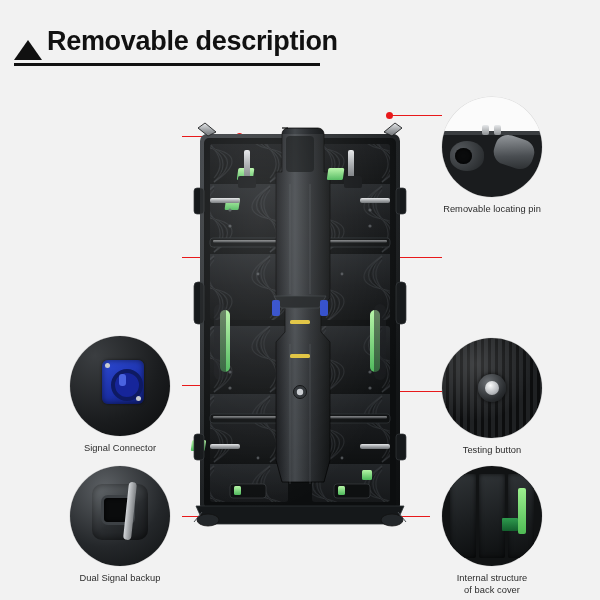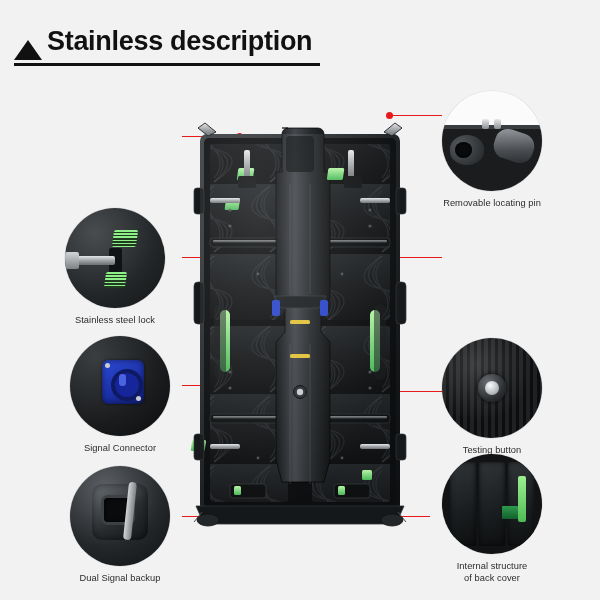--- a/index.html
+++ b/index.html
@@ -122,21 +122,21 @@
   .cabinet{position:absolute;left:186px;top:114px;width:228px;height:420px;}
   svg.cab{display:block;}
 </style>
 </head>
 <body>
 
 <div id="page">
 
   <div class="header">
     <div class="tri"></div>
-    <div class="htitle">Stainless description</div>
+    <div class="htitle">Removable description</div>
     <div class="hrule"></div>
   </div>
 
   <div class="lline lh" style="left:182px;top:136px;width:57px;"></div>
   <div class="dot" style="left:236px;top:133px;"></div>
 
   <div class="lline lh" style="left:182px;top:257px;width:31px;"></div>
   <div class="lline lv" style="left:212px;top:182px;height:76px;"></div>
   <div class="dot" style="left:209px;top:179px;"></div>
 
@@ -317,66 +317,57 @@
           <circle cx="156" cy="160" r="1.4"></circle>
         <circle cx="72" cy="344" r="1.4"></circle>
           <circle cx="156" cy="344" r="1.4"></circle>
       </g>
 
       <rect x="14" y="20" width="200" height="378" rx="7" fill="url(#gGloss)"></rect>
     </svg>
   </div>
 
 
-  <div class="callout" style="left:65px;top:208px;">
-    <div class="circ t-lock">
-      <div class="fin1"></div>
-        <div class="blk"></div>
-        <div class="fin2"></div>
-        <div class="bar"></div>
-    </div>
-    <div class="clabel">Stainless steel lock</div>
-  </div>
 
   <div class="callout" style="left:70px;top:336px;">
     <div class="circ t-power">
       <div class="con"></div>
         <div class="scr1"></div>
         <div class="scr2"></div>
     </div>
     <div class="clabel">Signal Connector</div>
   </div>
 
   <div class="callout" style="left:70px;top:466px;">
     <div class="circ t-dual">
       <div class="body"></div>
         <div class="clip"></div>
     </div>
     <div class="clabel">Dual Signal backup</div>
   </div>
 
-  <div class="callout" style="left:442px;top:91px;">
+  <div class="callout" style="left:442px;top:97px;">
     <div class="circ t-pin">
       <div class="rod"></div>
         <div class="tube"></div>
         <div class="nub1"></div>
         <div class="nub2"></div>
     </div>
     <div class="clabel">Removable locating pin</div>
   </div>
 
 
   <div class="callout" style="left:442px;top:338px;">
     <div class="circ t-test">
         <div class="btn"></div>
       </div>
     <div class="clabel">Testing button</div>
   </div>
 
-  <div class="callout" style="left:442px;top:454px;">
+  <div class="callout" style="left:442px;top:466px;">
     <div class="circ t-int">
       <div class="p1"></div>
         <div class="p2"></div>
         <div class="p3"></div>
       <div class="grn"></div>
         <div class="chip"></div>
     </div>
     <div class="clabel">
       <div>Internal structure</div>
       <div>of back cover</div>

